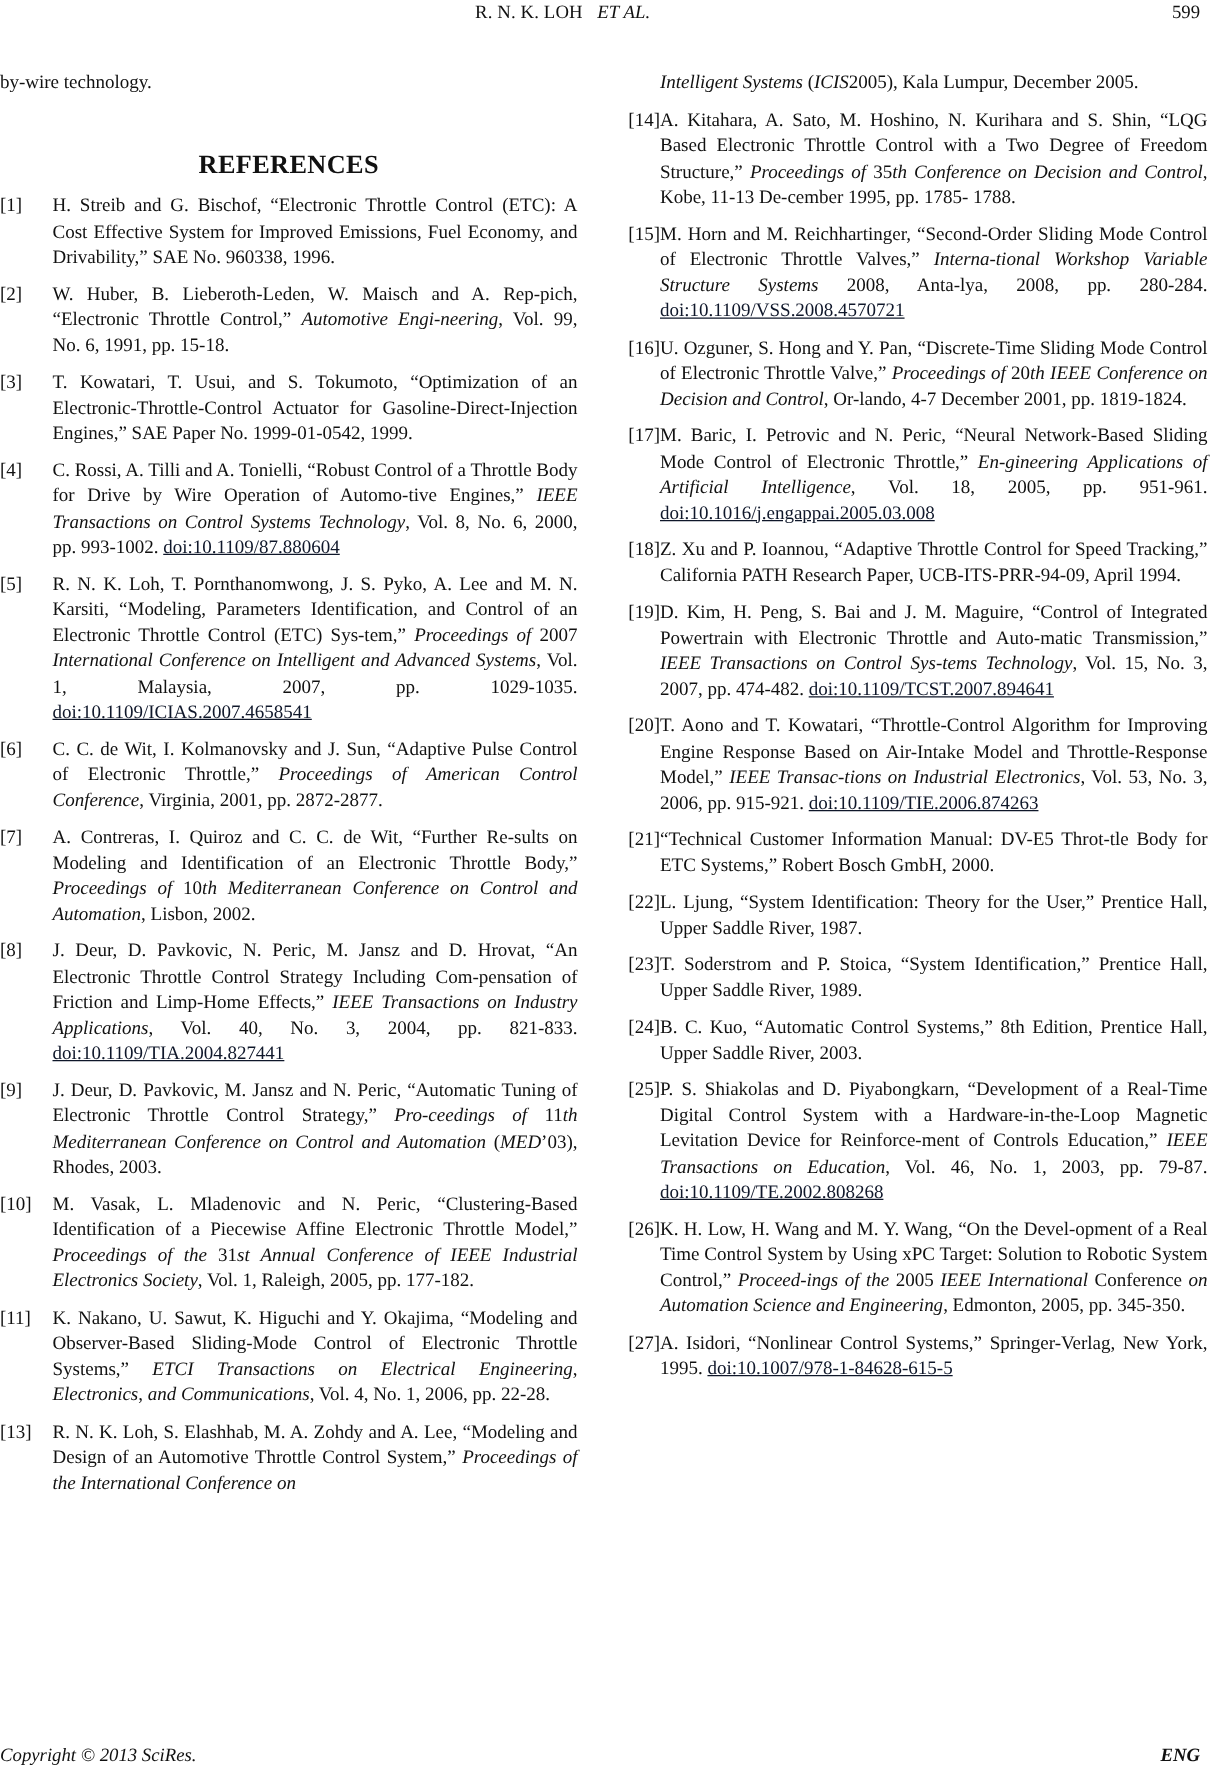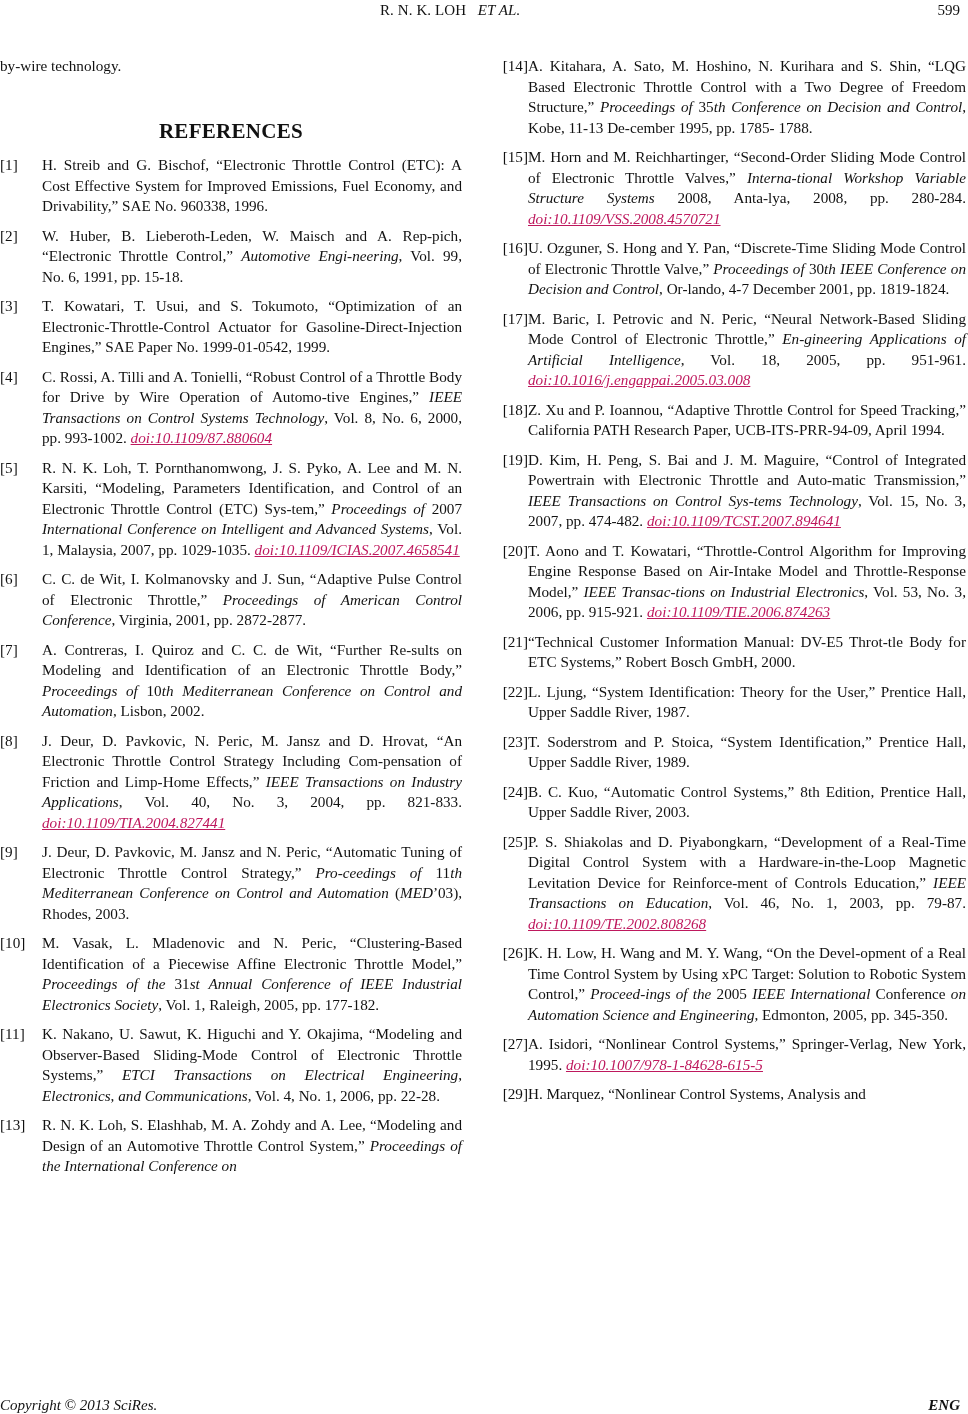--- a/index.html
+++ b/index.html
@@ -23,21 +23,21 @@
   .cont-para { margin: 0; }
   .section-heading {
     text-align: center; font-weight: bold; font-size: 21px;
     margin: 44px 0 14px 0; letter-spacing: 0.3px;
   }
   .ref { display: flex; margin-bottom: 9px; }
   .ref .num { flex: 0 0 42px; }
   .col-right .ref .num { flex: 0 0 42px; margin-left: -28px; text-align: right; }
   .ref .body { flex: 1; text-align: justify; }
   .ref .body i { font-style: italic; }
-  .ref .body a { color: #be185d; text-decoration: underline; font-style: italic; }
+  .ref .body a { color: #0f172a; text-decoration: underline; }
   .col-right .cont { margin-left: 14px; text-align: justify; margin-bottom: 10px; }
   .footer {
     position: absolute; top: 1397px; left: 0; width: 968px; font-size: 15px;
   }
   .footer .copy { position: absolute; left: 0; top: 0; font-style: italic; }
   .footer .journal { position: absolute; right: 8px; top: 0; font-weight: bold; font-style: italic; }
 </style>
 </head>
 <body>
 
@@ -95,32 +95,33 @@
         <span class="body"><span>K. Nakano, U. Sawut, K. Higuchi and Y. Okajima, “Modeling and Observer-Based Sliding-Mode Control of Electronic Throttle Systems,” </span><i>ETCI Transactions on Electrical Engineering</i><span>, </span><i>Electronics</i><span>, </span><i>and Communications</i><span>, Vol. 4, No. 1, 2006, pp. 22-28.</span></span>
       </div>
       <div class="ref">
         <span class="num">[13]</span>
         <span class="body"><span>R. N. K. Loh, S. Elashhab, M. A. Zohdy and A. Lee, “Modeling and Design of an Automotive Throttle Control System,” </span><i>Proceedings of the International Conference on</i></span>
       </div>
     </div>
 </div>
 
 <div class="col col-right">
+  <div class="cont" id="ref13-cont"><i>Intelligent Systems</i><span> (</span><i>ICIS</i><span>2005), Kala Lumpur, December 2005.</span></div>
   <div id="right-refs">
       <div class="ref">
         <span class="num">[14]</span>
         <span class="body"><span>A. Kitahara, A. Sato, M. Hoshino, N. Kurihara and S. Shin, “LQG Based Electronic Throttle Control with a Two Degree of Freedom Structure,” </span><i>Proceedings of</i><span> 35</span><i>th Conference on Decision and Control</i><span>, Kobe, 11-13 De-cember 1995, pp. 1785- 1788.</span></span>
       </div>
       <div class="ref">
         <span class="num">[15]</span>
         <span class="body"><span>M. Horn and M. Reichhartinger, “Second-Order Sliding Mode Control of Electronic Throttle Valves,” </span><i>Interna-tional Workshop Variable Structure Systems</i><span> 2008, Anta-lya, 2008, pp. 280-284. </span><a>doi:10.1109/VSS.2008.4570721</a></span>
       </div>
       <div class="ref">
         <span class="num">[16]</span>
-        <span class="body"><span>U. Ozguner, S. Hong and Y. Pan, “Discrete-Time Sliding Mode Control of Electronic Throttle Valve,” </span><i>Proceedings of</i><span> 30</span><i>th IEEE Conference on  Decision and Control</i><span>, Or-lando, 4-7 December 2001, pp. 1819-1824.</span></span>
+        <span class="body"><span>U. Ozguner, S. Hong and Y. Pan, “Discrete-Time Sliding Mode Control of Electronic Throttle Valve,” </span><i>Proceedings of</i><span> 20</span><i>th IEEE Conference on  Decision and Control</i><span>, Or-lando, 4-7 December 2001, pp. 1819-1824.</span></span>
       </div>
       <div class="ref">
         <span class="num">[17]</span>
         <span class="body"><span>M. Baric, I. Petrovic and N. Peric, “Neural Network-Based Sliding Mode Control of Electronic Throttle,” </span><i>En-gineering Applications of Artificial Intelligence</i><span>, Vol. 18, 2005, pp. 951-961. </span><a>doi:10.1016/j.engappai.2005.03.008</a></span>
       </div>
       <div class="ref">
         <span class="num">[18]</span>
         <span class="body"><span>Z. Xu and P. Ioannou, “Adaptive Throttle Control for Speed Tracking,” California PATH Research Paper, UCB-ITS-PRR-94-09, April 1994.</span></span>
       </div>
       <div class="ref">
@@ -152,23 +153,19 @@
         <span class="body"><span>P. S. Shiakolas and D. Piyabongkarn, “Development of a Real-Time Digital Control System with a Hardware-in-the-Loop Magnetic Levitation Device for Reinforce-ment of Controls Education,” </span><i>IEEE Transactions on Education</i><span>, Vol. 46, No. 1, 2003, pp. 79-87. </span><a>doi:10.1109/TE.2002.808268</a></span>
       </div>
       <div class="ref">
         <span class="num">[26]</span>
         <span class="body"><span>K. H. Low, H. Wang and M. Y. Wang, “On the Devel-opment of a Real Time Control System by Using xPC Target: Solution to Robotic System Control,” </span><i>Proceed-ings of the</i><span> 2005 </span><i>IEEE International</i><span> Conference </span><i>on Automation Science and Engineering</i><span>, Edmonton, 2005, pp. 345-350.</span></span>
       </div>
       <div class="ref">
         <span class="num">[27]</span>
         <span class="body"><span>A. Isidori, “Nonlinear Control Systems,” Springer-Verlag, New York, 1995. </span><a>doi:10.1007/978-1-84628-615-5</a></span>
       </div>
-      <div class="ref">
-        <span class="num">[29]</span>
-        <span class="body"><span>H. Marquez, “Nonlinear Control Systems, Analysis and</span></span>
-      </div>
     </div>
 </div>
 
 <div class="footer">
   <span class="copy">Copyright © 2013 SciRes.</span>
   <span class="journal">ENG</span>
 </div>
 
 </body></html>

